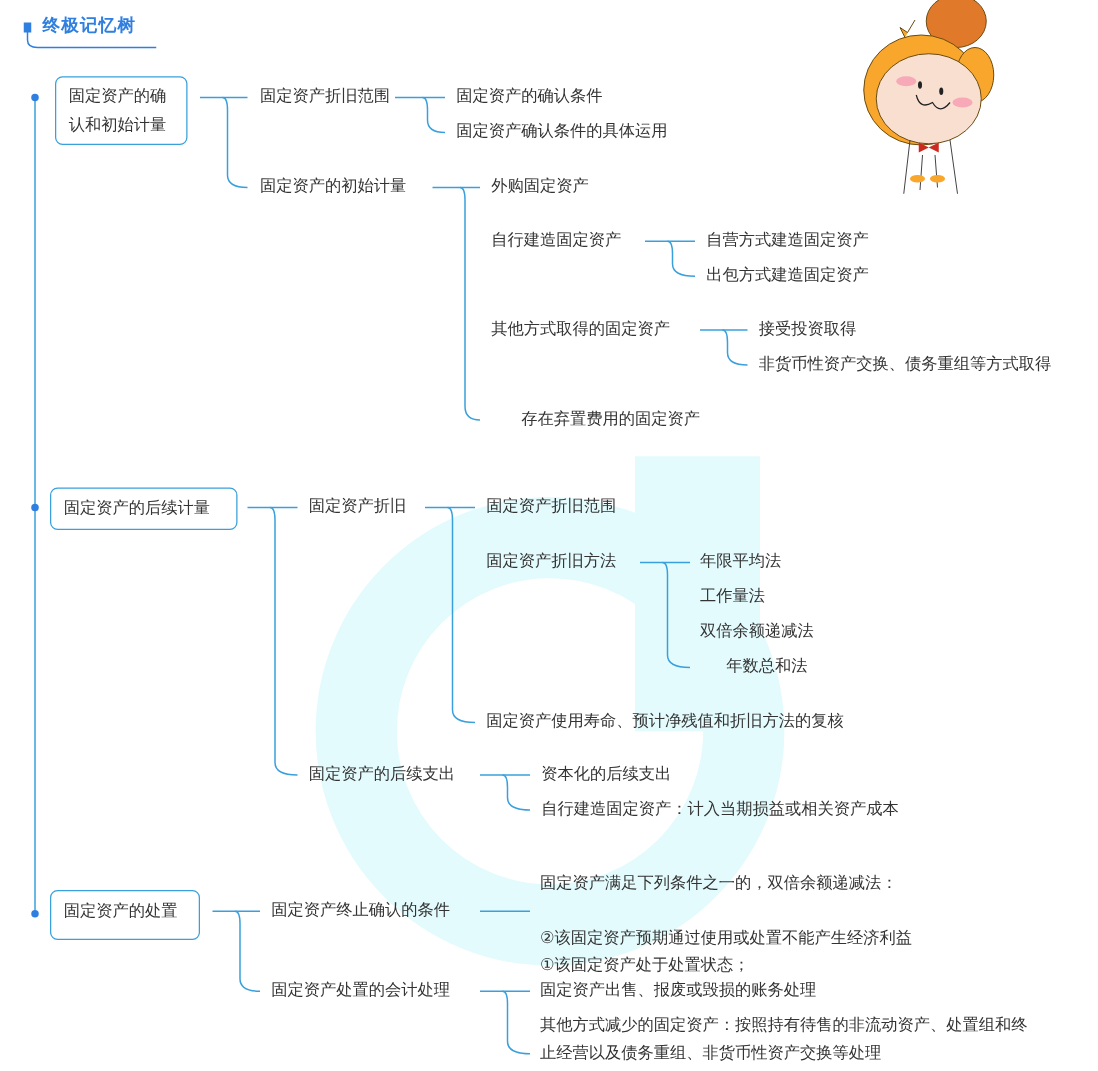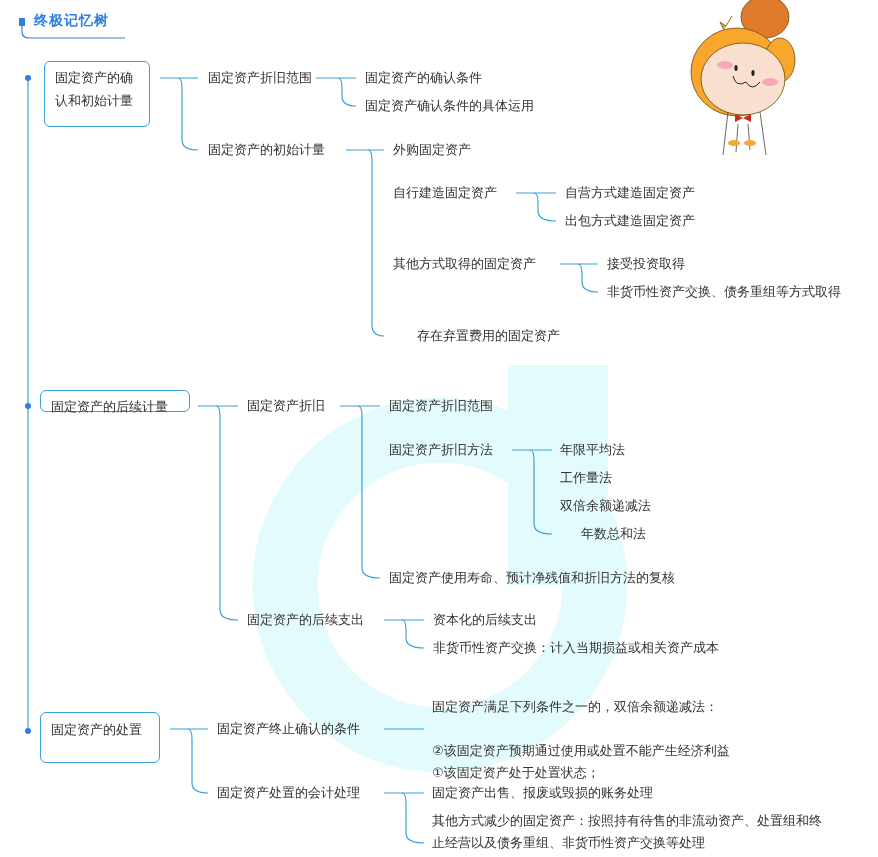--- a/index.html
+++ b/index.html
@@ -85,53 +85,53 @@
     <path d="M384 793 L424 793"></path>
     <path d="M402 793 Q406 793 406 803 L406 833 Q406 843 424 843"></path>
   </g>
   <g fill="#2f7fe0">
     <circle cx="28" cy="78" r="3"></circle>
     <circle cx="28" cy="406" r="3"></circle>
     <circle cx="28" cy="731" r="3"></circle>
   </g>
 </svg>
 
-<div class="box" style="left:44px;top:61px;width:106px;height:66px;line-height:23px;">
+<div class="box" style="left:44px;top:61px;width:106px;height:55px;line-height:23px;">
   <div>固定资产的确</div>
   <div>认和初始计量</div>
 </div>
 <div class="txt" style="left:208px;top:70px;">固定资产折旧范围</div>
 <div class="txt" style="left:365px;top:70px;">固定资产的确认条件</div>
 <div class="txt" style="left:365px;top:98px;">固定资产确认条件的具体运用</div>
 <div class="txt" style="left:208px;top:142px;">固定资产的初始计量</div>
 <div class="txt" style="left:393px;top:142px;">外购固定资产</div>
 <div class="txt" style="left:393px;top:185px;">自行建造固定资产</div>
 <div class="txt" style="left:565px;top:185px;">自营方式建造固定资产</div>
 <div class="txt" style="left:565px;top:213px;text-align:right;">出包方式建造固定资产</div>
 <div class="txt" style="left:393px;top:256px;">其他方式取得的固定资产</div>
 <div class="txt" style="left:607px;top:256px;">接受投资取得</div>
 <div class="txt" style="left:607px;top:284px;">非货币性资产交换、债务重组等方式取得</div>
 <div class="txt" style="left:393px;top:328px;margin-left:24px;">存在弃置费用的固定资产</div>
 
-<div class="box" style="left:40px;top:390px;width:150px;height:22px;line-height:24px;">
+<div class="box" style="left:40px;top:390px;width:150px;height:34px;line-height:24px;">
   <span>固定资产的后续计量</span>
 </div>
 <div class="txt" style="left:247px;top:398px;">固定资产折旧</div>
 <div class="txt" style="left:389px;top:398px;">固定资产折旧范围</div>
 <div class="txt" style="left:389px;top:442px;">固定资产折旧方法</div>
 <div class="txt" style="left:560px;top:442px;">年限平均法</div>
 <div class="txt" style="left:560px;top:470px;">工作量法</div>
 <div class="txt" style="left:560px;top:498px;">双倍余额递减法</div>
 <div class="txt" style="left:560px;top:526px;margin-left:21px;">年数总和法</div>
 <div class="txt" style="left:389px;top:570px;">固定资产使用寿命、预计净残值和折旧方法的复核</div>
 <div class="txt" style="left:247px;top:612px;">固定资产的后续支出</div>
 <div class="txt" style="left:433px;top:612px;">资本化的后续支出</div>
-<div class="txt" style="left:433px;top:640px;">非货币性资产交换：计入当期损益或相关资产成本</div>
+<div class="txt" style="left:433px;top:640px;">自行建造固定资产：计入当期损益或相关资产成本</div>
 
-<div class="box" style="left:40px;top:712px;width:120px;height:51px;line-height:25px;">
+<div class="box" style="left:40px;top:712px;width:120px;height:40px;line-height:25px;">
   <span>固定资产的处置</span>
 </div>
 <div class="txt" style="left:217px;top:721px;">固定资产终止确认的条件</div>
 <div class="txt" style="left:432px;top:699px;">固定资产满足下列条件之一的，双倍余额递减法：</div>
 <div class="txt" style="left:432px;top:721px;margin-top:44px;">①该固定资产处于处置状态；</div>
 <div class="txt" style="left:432px;top:743px;">②该固定资产预期通过使用或处置不能产生经济利益</div>
 <div class="txt" style="left:217px;top:785px;">固定资产处置的会计处理</div>
 <div class="txt" style="left:432px;top:785px;">固定资产出售、报废或毁损的账务处理</div>
 <div class="txt" style="left:432px;top:813px;">其他方式减少的固定资产：按照持有待售的非流动资产、处置组和终</div>
 <div class="txt" style="left:432px;top:835px;">止经营以及债务重组、非货币性资产交换等处理</div>

